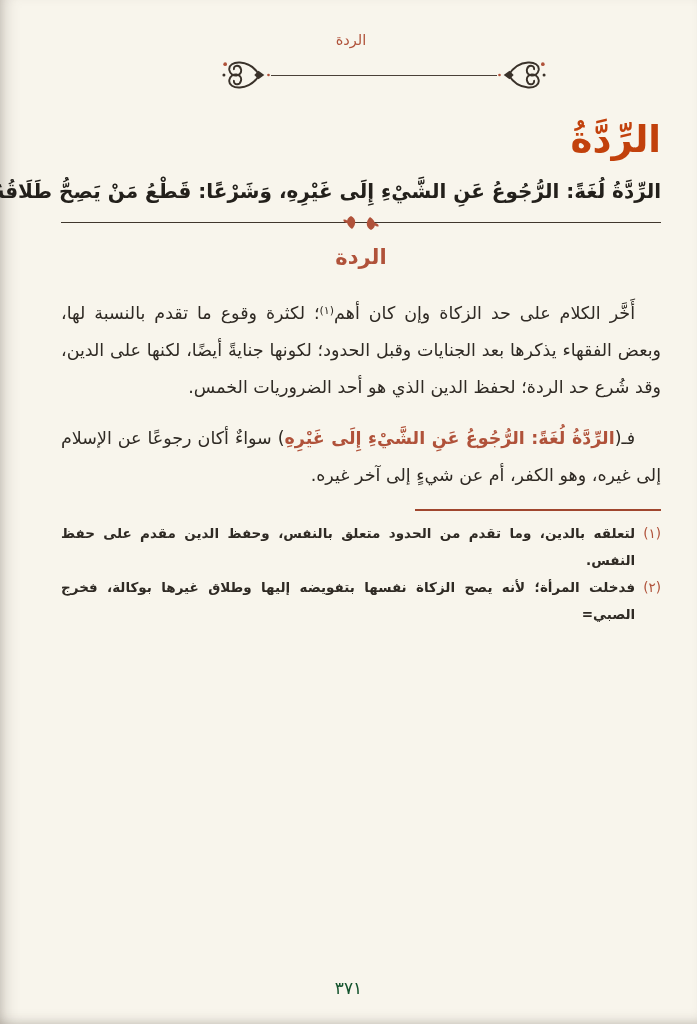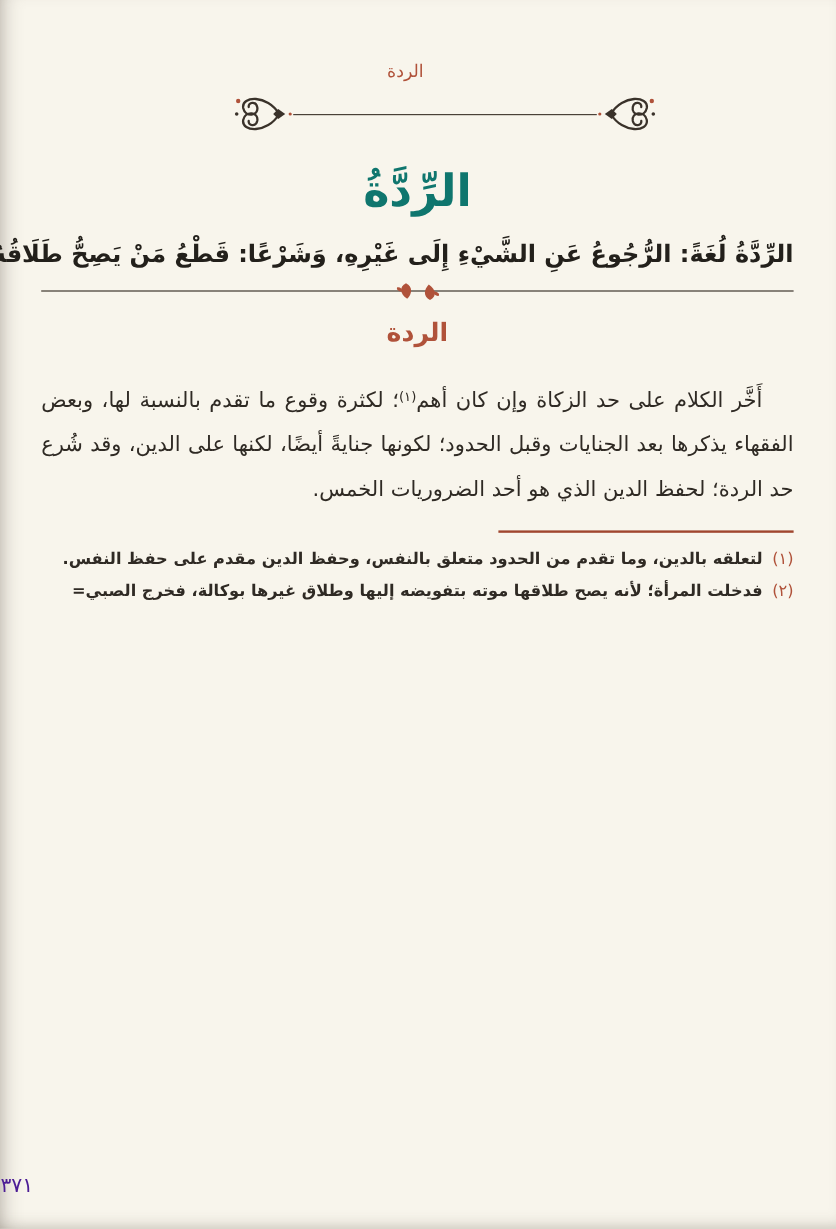--- a/index.html
+++ b/index.html
@@ -7,40 +7,40 @@
     position:relative;
     width:697px;height:1024px;
     margin:0 auto;
     background:#f8f5ec;
     color:#2f2a24;
     font-family:"DejaVu Sans", sans-serif;
     direction:rtl;
     overflow:hidden;
     box-shadow:inset 14px 0 18px -14px rgba(90,80,70,.45), inset 0 -10px 14px -10px rgba(90,80,70,.35);
   }
-  .content{padding:50px 36px 0 34px;}
+  .content{padding:30px 36px 0 34px;margin-left:27px;}
   
   .running-title{
     display:block;text-align:center;
     color:#b0523a;font-size:14.5px;line-height:20px;
     transform:translateX(-10px);
   }
   .head-rule-row{
     direction:ltr;
     display:flex;align-items:center;
     margin:2px 114px 0 160px;
     height:46px;
   }
   .head-rule-row .rule{flex:1;border-top:1.6px solid #4a4138;}
   .flourish{width:50px;height:46px;flex:0 0 auto;}
   .flourish.mirror{transform:scaleX(-1);}
   
   .main-title{
-    margin:18px 0 0;text-align:center;
-    font-size:37px;font-weight:bold;line-height:1.3;color:#0f766e;
+    margin:18px 0 0;
+    font-size:37px;font-weight:bold;line-height:1.3;color:#c2410c;
   }
   .definition-line{
     margin-top:5px;text-align:center;
     font-size:20px;font-weight:bold;line-height:2.2;color:#23201b;
     white-space:nowrap;
   }
   .section-rule{position:relative;margin-top:9px;border-top:1.8px solid #40372d;}
   .section-rule .center-orn{
     position:absolute;left:50%;top:-9px;transform:translateX(-50%);
   }
@@ -69,21 +69,21 @@
   }
   .footnotes{margin-top:9px;}
   .footnote-row{
     display:flex;gap:8px;align-items:flex-start;
     font-size:13.5px;line-height:27px;color:#2f2a24;
   }
   .footnote-row .fn-num{color:#b0523a;flex:0 0 auto;letter-spacing:-1px;}
   .footnote-row .fn-text{flex:1;text-align:justify;font-weight:bold;}
   .page-number{
     position:absolute;bottom:26px;left:0;right:0;
-    text-align:left;font-size:17px;color:#4c1d95;
+    text-align:center;font-size:17px;color:#14532d;
   }
 </style>
 </head>
 <body>
 
 <div class="page">
   <div class="content">
 
     <span class="running-title">الردة</span>
     <div class="head-rule-row">
@@ -122,30 +122,31 @@
           <path d="M34,9 C37,9 39,10.5 38.5,12.5 C36,13 34,11.5 34,9 Z"></path>
         </g>
       </svg>
     </div>
 
     <div class="section-title">الردة</div>
 
     <p class="para"><span>أَخَّر الكلام على حد الزكاة وإن كان أهم</span><span class="fn-marker">(١)</span><span>؛ لكثرة وقوع ما تقدم بالنسبة لها، وبعض الفقهاء يذكرها بعد الجنايات وقبل الحدود؛ لكونها جنايةً أيضًا، لكنها على الدين، وقد شُرع حد الردة؛ لحفظ الدين الذي هو أحد الضروريات الخمس.</span></p>
 
 
+    <p class="para"><span>فـ(</span><span class="red">الرِّدَّةُ لُغَةً: الرُّجُوعُ عَنِ الشَّيْءِ إِلَى غَيْرِهِ</span><span>) سواءٌ أكان رجوعًا عن الإسلام إلى غيره، وهو الكفر، أم عن شيءٍ إلى آخر غيره.</span></p>
 
 
 
     <div class="footnote-sep"></div>
     <div class="footnotes">
       <div class="footnote-row">
         <span class="fn-num">(١)</span>
         <span class="fn-text">لتعلقه بالدين، وما تقدم من الحدود متعلق بالنفس، وحفظ الدين مقدم على حفظ النفس.</span>
       </div>
       <div class="footnote-row">
         <span class="fn-num">(٢)</span>
-        <span class="fn-text">فدخلت المرأة؛ لأنه يصح طلاقها موته بتفويضه إليها وطلاق غيرها بوكالة، فخرج الصبي=</span>
+        <span class="fn-text">فدخلت المرأة؛ لأنه يصح الزكاة نفسها بتفويضه إليها وطلاق غيرها بوكالة، فخرج الصبي=</span>
       </div>
     </div>
   </div>
 
   <div class="page-number">٣٧١</div>
 </div>
 
 </body></html>

